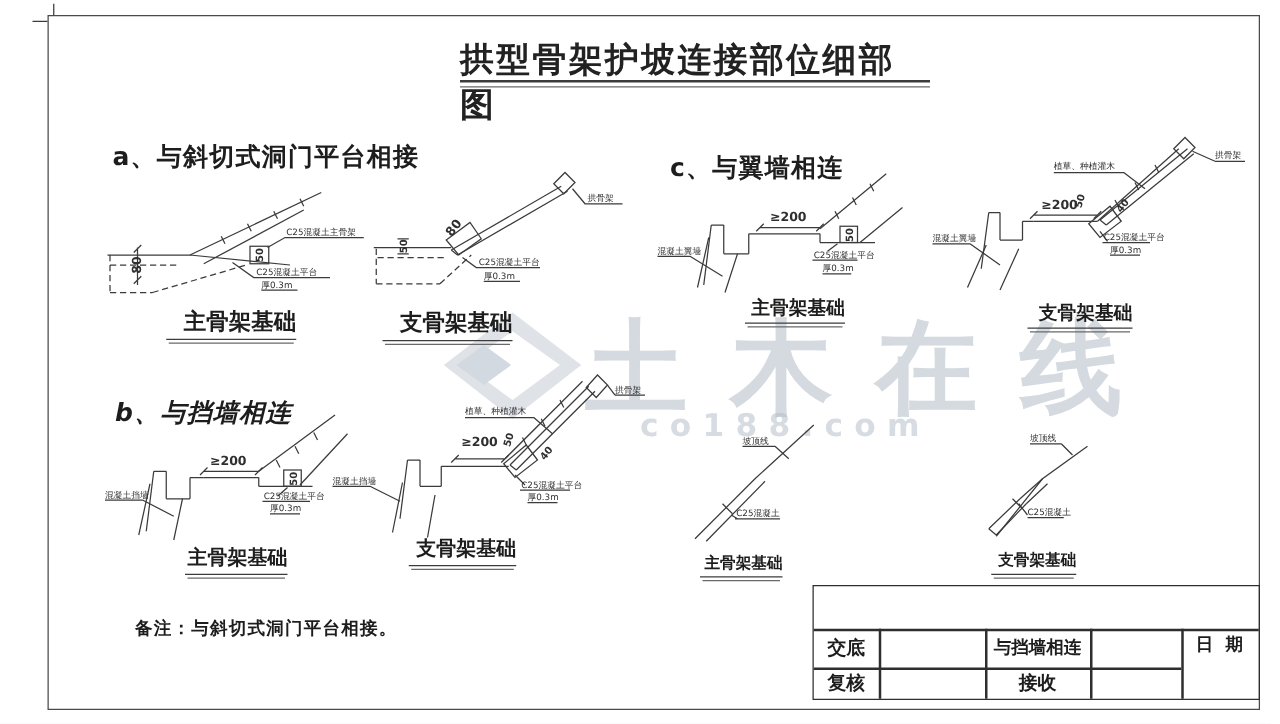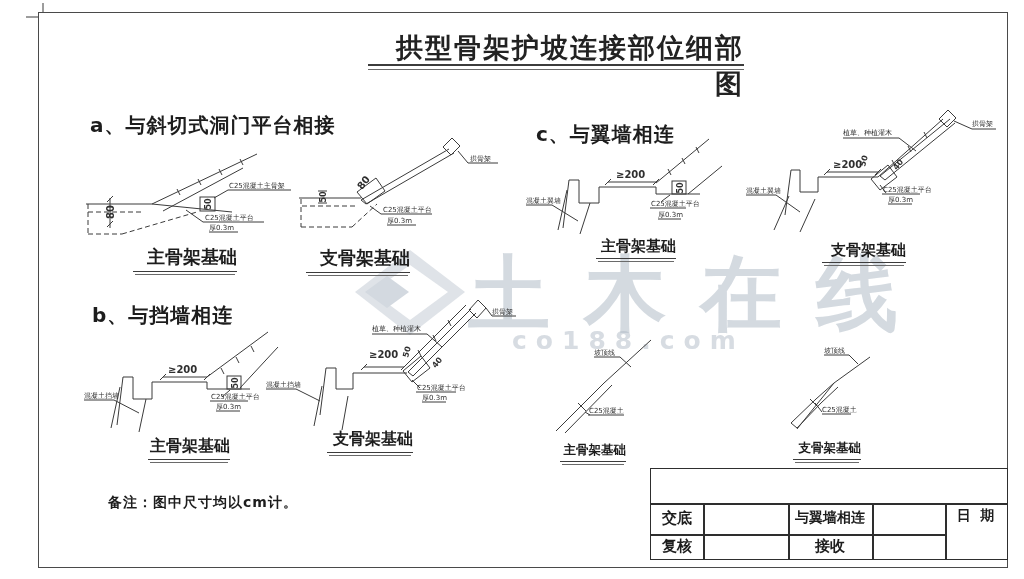--- a/index.html
+++ b/index.html
@@ -5,21 +5,21 @@
   html,body{margin:0;padding:0;background:#f4f4f4;}
   #stage{
     position:relative;width:1024px;height:579px;background:#ffffff;
     font-family:"DejaVu Sans","Liberation Sans",sans-serif;color:#2e2e2e;
     overflow:hidden;
   }
   .abs{position:absolute;}
   
   #frame{left:38px;top:12px;width:968px;height:554px;border:1.6px solid #4a4a4a;}
   
-  .title{left:368px;top:30px;width:376px;text-align:right;font-size:27px;font-weight:bold;
+  .title{left:368px;top:30px;width:376px;text-align:left;font-size:27px;font-weight:bold;
          letter-spacing:2px;color:#222;}
   .rule{background:#3c3c3c;height:1.5px;}
   .rule.thin{height:1px;background:#6a6a6a;}
   
   .hd{font-weight:bold;font-size:20px;color:#1d1d1d;letter-spacing:1px;white-space:nowrap;}
   
   .cap{font-weight:bold;color:#1d1d1d;text-align:right;white-space:nowrap;
        border-bottom:1.6px solid #3c3c3c;padding-bottom:2px;}
   .cap::after{content:"";position:absolute;left:2px;right:2px;bottom:-4px;height:1px;background:#6a6a6a;}
   
@@ -157,21 +157,21 @@
       <path d="M810,399 L818,407 M815,403 L822,412 M822,414 H851"></path>
     </g>
   </svg>
 
   <div class="abs title">拱型骨架护坡连接部位细部图</div>
   <div class="abs rule" style="left:368px;top:64px;width:376px;"></div>
   <div class="abs rule thin" style="left:368px;top:69px;width:376px;"></div>
 
   <div class="abs hd" style="left:90px;top:112px;">a、与斜切式洞门平台相接</div>
   <div class="abs hd" style="left:536px;top:121px;">c、与翼墙相连</div>
-  <div class="abs hd" style="left:92px;top:302px;">b、与挡墙相连</div>
+  <div class="abs hd" style="left:92px;top:317px;font-style:italic;">b、与挡墙相连</div>
 
   <div class="abs cap" style="left:133px;top:245px;width:104px;font-size:18px;">主骨架基础</div>
   <div class="abs cap" style="left:306px;top:246px;width:104px;font-size:18px;">支骨架基础</div>
   <div class="abs cap" style="left:596px;top:237px;width:80px;font-size:15px;">主骨架基础</div>
   <div class="abs cap" style="left:822px;top:241px;width:84px;font-size:15px;">支骨架基础</div>
   <div class="abs cap" style="left:148px;top:436px;width:82px;font-size:16px;">主骨架基础</div>
   <div class="abs cap" style="left:327px;top:429px;width:86px;font-size:16px;">支骨架基础</div>
   <div class="abs cap" style="left:560px;top:442px;width:66px;font-size:12.5px;">主骨架基础</div>
   <div class="abs cap" style="left:793px;top:440px;width:68px;font-size:12.5px;">支骨架基础</div>
 
@@ -216,29 +216,29 @@
   <div class="abs lbl" style="left:266px;top:381px;">混凝土挡墙</div>
   <div class="abs lbl" style="left:417px;top:384px;">C25混凝土平台</div>
   <div class="abs lbl" style="left:422px;top:394px;">厚0.3m</div>
 
   <div class="abs lbl" style="left:594px;top:349px;">坡顶线</div>
   <div class="abs lbl" style="left:589px;top:407px;">C25混凝土</div>
 
   <div class="abs lbl" style="left:824px;top:347px;">坡顶线</div>
   <div class="abs lbl" style="left:822px;top:406px;">C25混凝土</div>
 
-  <div class="abs note" style="left:108px;top:494px;">备注：图中尺寸均以cm计。</div>
+  <div class="abs note" style="left:108px;top:494px;">备注：与斜切式洞门平台相接。</div>
 
   <div class="abs" id="tblock">
     <div class="line" style="left:0;right:0;top:34px;height:1.5px;"></div>
     <div class="line" style="left:0;width:294px;top:65px;height:1.5px;"></div>
     <div class="line" style="left:52px;top:34px;bottom:0;width:1.5px;"></div>
     <div class="line" style="left:137px;top:34px;bottom:0;width:1.5px;"></div>
     <div class="line" style="left:221px;top:34px;bottom:0;width:1.5px;"></div>
     <div class="line" style="left:294px;top:34px;bottom:0;width:1.5px;"></div>
     <div class="cell" style="left:0;width:52px;top:40px;font-size:15px;font-family:Liberation Mono, monospace;">交底</div>
     <div class="cell" style="left:0;width:52px;top:68px;font-size:15px;">复核</div>
-    <div class="cell" style="left:133px;width:92px;top:40px;font-size:14px;">与翼墙相连</div>
+    <div class="cell" style="left:133px;width:92px;top:40px;font-size:14px;">与挡墙相连</div>
     <div class="cell" style="left:137px;width:84px;top:68px;font-size:15px;">接收</div>
     <div class="cell" style="left:294px;width:61px;top:38px;font-size:14px;white-space:pre;">日  期</div>
   </div>
 
 </div>
 
 </body></html>

